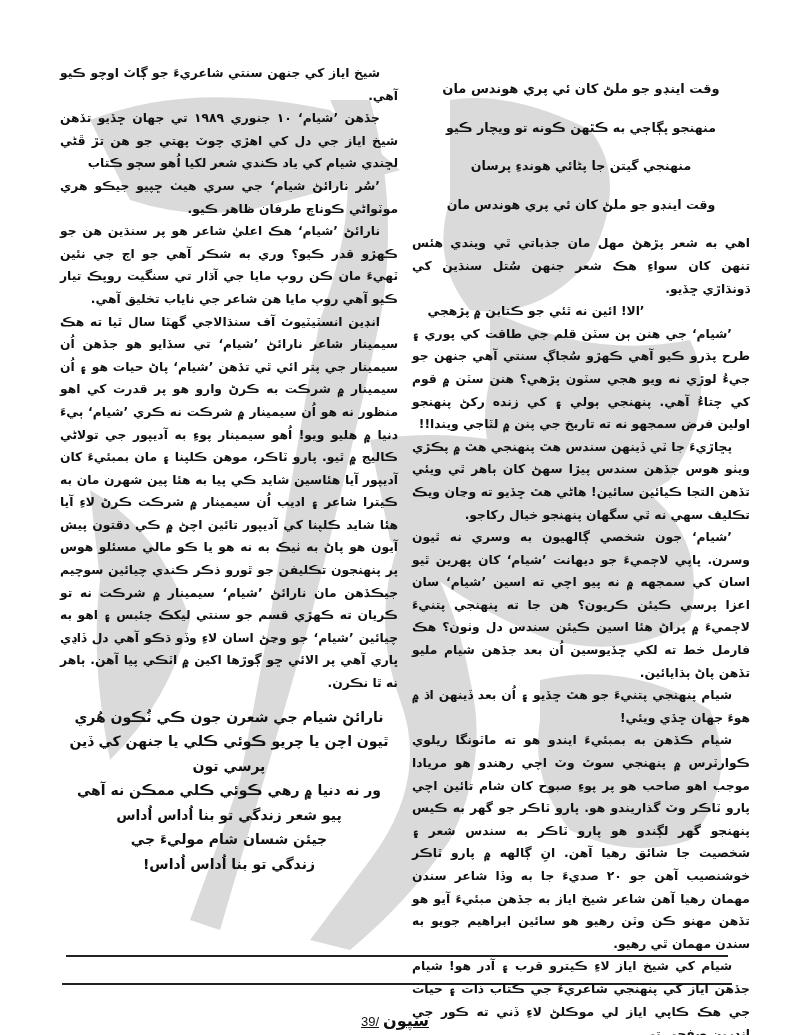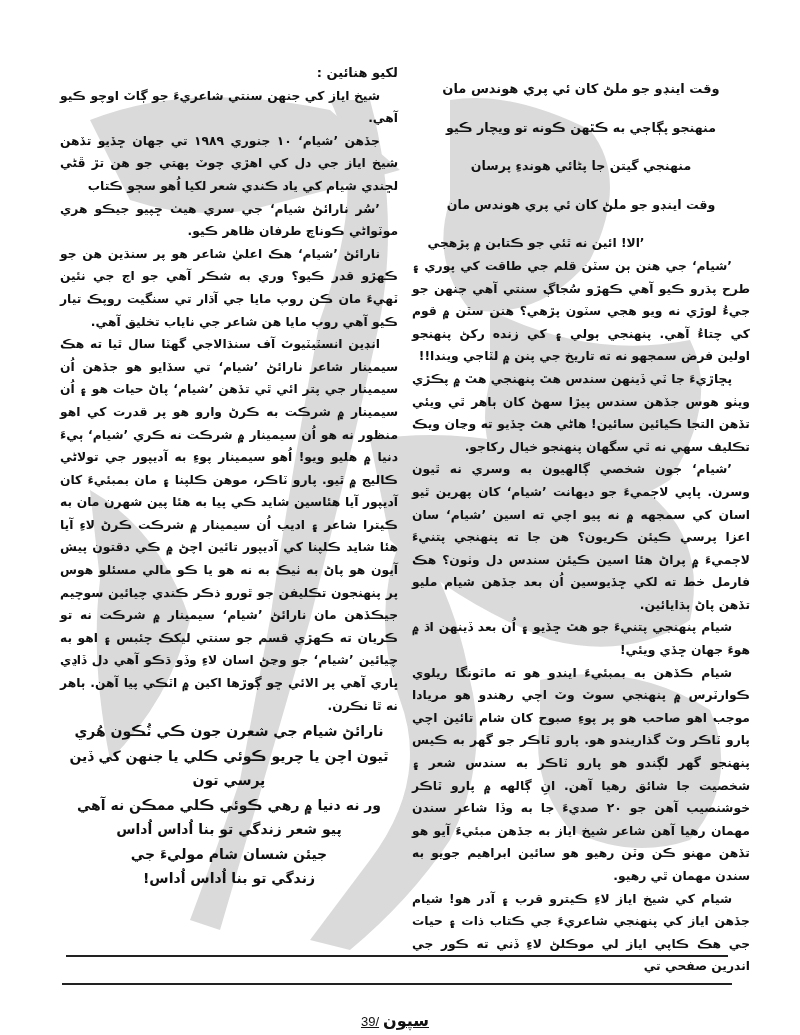--- a/index.html
+++ b/index.html
@@ -6,21 +6,21 @@
     body { width: 800px; height: 1035px; position: relative; overflow: hidden;
            font-family: "DejaVu Sans", sans-serif; color: #111; }
     .watermark { position: absolute; left: 70px; top: 60px; width: 680px; height: 900px; z-index: 0; }
     .page { position: absolute; left: 60px; top: 62px; width: 690px; height: 890px; z-index: 1;
             display: flex; flex-direction: row-reverse; justify-content: space-between; }
     .col { width: 338px; direction: rtl; text-align: justify; font-size: 12.3px; line-height: 22.6px;
            font-weight: bold; }
     .col p { margin: 0; }
     .col p.indent { text-indent: 18px; }
     .heading { font-size: 13px; font-weight: bold; margin: 0; }
-    .verse-block { text-align: center; margin-top: 2px; }
+    .verse-block { text-align: center; margin-top: 10px; }
     .verse-block p { margin: 0; font-size: 14px; line-height: 24.5px; text-align: center; }
     .right-col .verse-top p { text-align: center; margin: 16px; font-size: 12.6px; line-height: 22.6px; }
     .right-col .verse-top p.first { font-size: 13px; }
     .quote-lines p { text-align: center; padding-right: 90px; }
     .footer-top-rule { position: absolute; left: 66px; top: 955px; width: 662px; height: 2px; background: #222; }
     .footer { position: absolute; left: 60px; top: 1011px; width: 670px; height: 32px; text-align: center; z-index: 1; }
     .footer-inner { display: inline-flex; align-items: baseline; gap: 4px; direction: ltr; }
     .page-num { font-family: "Liberation Sans", sans-serif; font-size: 13px; text-decoration: underline; }
     .mag-title { font-family: "DejaVu Sans", sans-serif; font-size: 16px; font-weight: bold; text-decoration: underline; }
     .footer-bottom-rule { position: absolute; left: 62px; top: 983px; width: 670px; height: 2px; background: #222; }
@@ -43,33 +43,33 @@
 
 <div class="page">
 
   <div class="col right-col">
     <div class="verse-top">
       <p class="first">وقت اينڊو جو ملڻ کان ئي پري هوندس مان</p>
       <p>منهنجو پڳاڄي به ڪٿهن ڪونه تو ويچار ڪيو</p>
       <p>منهنجي گيتن جا پڻائي هوندءِ پرسان</p>
       <p>وقت اينڊو جو ملڻ کان ئي پري هوندس مان</p>
     </div>
+    <p>اهي به شعر پڙهڻ مهل مان جذباتي ٿي ويندي هئس تنهن کان سواءِ هڪ شعر جنهن سُتل سنڌين کي ڌونڌاڙي ڇڏيو.</p>
     <div class="quote-lines">
       <p>’الا! ائين نه ٿئي جو ڪتابن ۾ پڙهجي</p>
     </div>
     <p class="indent">’شيام‘ جي هنن ٻن سٽن قلم جي طاقت کي پوري ۽ طرح پڌرو ڪيو آهي ڪهڙو سُجاڳ سنتي آهي جنهن جو جيءُ لوڙي نه ويو هجي سٽون پڙهي؟ هنن سٽن ۾ قوم کي چتاءُ آهي. پنهنجي ٻولي ۽ کي زنده رکڻ پنهنجو اولين فرض سمجهو نه ته تاريخ جي پنن ۾ لٽاجي ويندا!!</p>
     <p class="indent">پڇاڙيءَ جا ٽي ڏينهن سندس هٿ پنهنجي هٿ ۾ پڪڙي ويٺو هوس جڏهن سندس پيڙا سهڻ کان ٻاهر ٿي ويئي تڏهن التجا ڪيائين سائين! هاڻي هٿ ڇڏيو ته وڃان ويڪ تڪليف سهي نه ٿي سگهان پنهنجو خيال رکاجو.</p>
     <p class="indent">’شيام‘ جون شخصي ڳالهيون به وسري نه ٿيون وسرن. پاپي لاڄميءَ جو ديهانت ’شيام‘ کان پهرين ٿيو اسان کي سمجهه ۾ نه پيو اچي ته اسين ’شيام‘ سان اعزا پرسي ڪيئن ڪريون؟ هن جا ته پنهنجي پتنيءَ لاڄميءَ ۾ پراڻ هئا اسين ڪيئن سندس دل وٺون؟ هڪ فارمل خط ته لکي ڇڏيوسين اُن بعد جڏهن شيام مليو تڏهن پاڻ ٻڌايائين.</p>
     <p class="indent">شيام پنهنجي پتنيءَ جو هٿ ڇڏيو ۽ اُن بعد ڏينهن اڌ ۾ هوءَ جهان ڇڏي ويئي!</p>
     <p class="indent">شيام ڪڏهن به بمبئيءَ ايندو هو ته ماٽونگا ريلوي ڪوارٽرس ۾ پنهنجي سوٽ وٽ اچي رهندو هو مريادا موجب اهو صاحب هو پر پوءِ صبوح کان شام تائين اچي پارو ٽاڪر وٽ گذاريندو هو. پارو ٽاڪر جو گهر به ڪيس پنهنجو گهر لڳندو هو پارو ٽاڪر به سندس شعر ۽ شخصيت جا شائق رهيا آهن. انِ ڳالهه ۾ پارو ٽاڪر خوشنصيب آهن جو ٢٠ صديءَ جا به وڏا شاعر سندن مهمان رهيا آهن شاعر شيخ اياز به جڏهن مبئيءَ آيو هو تڏهن مهنو ڪن وٽن رهيو هو سائين ابراهيم جويو به سندن مهمان ٿي رهيو.</p>
     <p class="indent">شيام کي شيخ اياز لاءِ ڪيترو قرب ۽ آدر هو! شيام جڏهن اياز کي پنهنجي شاعريءَ جي ڪتاب ذات ۽ حيات جي هڪ ڪاپي اياز لي موڪلڻ لاءِ ڏني ته ڪور جي اندرين صفحي تي</p>
   </div>
 
   <div class="col left-col">
-    <p class="heading">لکيو هنائين :</p>
     <p class="indent">شيخ اياز کي جنهن سنتي شاعريءَ جو ڳاٽ اوچو ڪيو آهي.</p>
     <p class="indent">جڏهن ’شيام‘ ١٠ جنوري ١٩٨٩ تي جهان ڇڏيو تڏهن شيخ اياز جي دل کي اهڙي چوٽ پهتي جو هن تڙ ڦڻي لڇندي شيام کي ياد ڪندي شعر لکيا اُهو سڄو ڪتاب</p>
     <p class="indent">’سُر نارائڻ شيام‘ جي سري هيٺ ڇپيو جيڪو هري موٽواڻي ڪوناچ طرفان ظاهر ڪيو.</p>
     <p class="indent">نارائڻ ’شيام‘ هڪ اعليٰ شاعر هو پر سنڌين هن جو ڪهڙو قدر ڪيو؟ وري به شڪر آهي جو اڄ جي نئين ٽهيءَ مان ڪن روپ مايا جي آڌار تي سنگيت روپڪ تيار ڪيو آهي روپ مايا هن شاعر جي ناياب تخليق آهي.</p>
     <p class="indent">انڊين انسٽيٽيوٽ آف سنڌالاجي گهٽا سال ٿيا ته هڪ سيمينار شاعر نارائڻ ’شيام‘ تي سڏايو هو جڏهن اُن سيمينار جي پتر ائي ٿي تڏهن ’شيام‘ پاڻ حيات هو ۽ اُن سيمينار ۾ شرڪت به ڪرڻ وارو هو پر قدرت کي اهو منظور نه هو اُن سيمينار ۾ شرڪت نه ڪري ’شيام‘ ٻيءَ دنيا ۾ هليو ويو! اُهو سيمينار پوءِ به آديپور جي تولاڻي ڪاليج ۾ ٿيو. پارو ٽاڪر، موهن ڪلپنا ۽ مان بمبئيءَ کان آديپور آيا هئاسين شايد ڪي پيا به هئا پين شهرن مان به ڪيترا شاعر ۽ اديب اُن سيمينار ۾ شرڪت ڪرڻ لاءِ آيا هئا شايد ڪلپنا کي آديپور تائين اچڻ ۾ ڪي دقتون پيش آيون هو پاڻ به ٺيڪ به نه هو يا ڪو مالي مسئلو هوس پر پنهنجون تڪليفن جو ٿورو ذڪر ڪندي چيائين سوچيم جيڪڏهن مان نارائڻ ’شيام‘ سيمينار ۾ شرڪت نه تو ڪريان ته ڪهڙي قسم جو سنتي ليکڪ چئبس ۽ اهو به چيائين ’شيام‘ جو وڃڻ اسان لاءِ وڏو ڌڪو آهي دل ڏاڍي ڀاري آهي پر الائي ڇو ڳوڙها اکين ۾ اٽڪي پيا آهن. ٻاهر نه ٿا نڪرن.</p>
     <div class="verse-block">
       <p>نارائڻ شيام جي شعرن جون ڪي ٽُڪون هُري</p>
       <p>ٿيون اچن يا چريو ڪوئي ڪلي يا جنهن کي ڏين</p>
       <p>پرسي تون</p>
       <p>ور نه دنيا ۾ رهي ڪوئي ڪلي ممڪن نه آهي</p>

